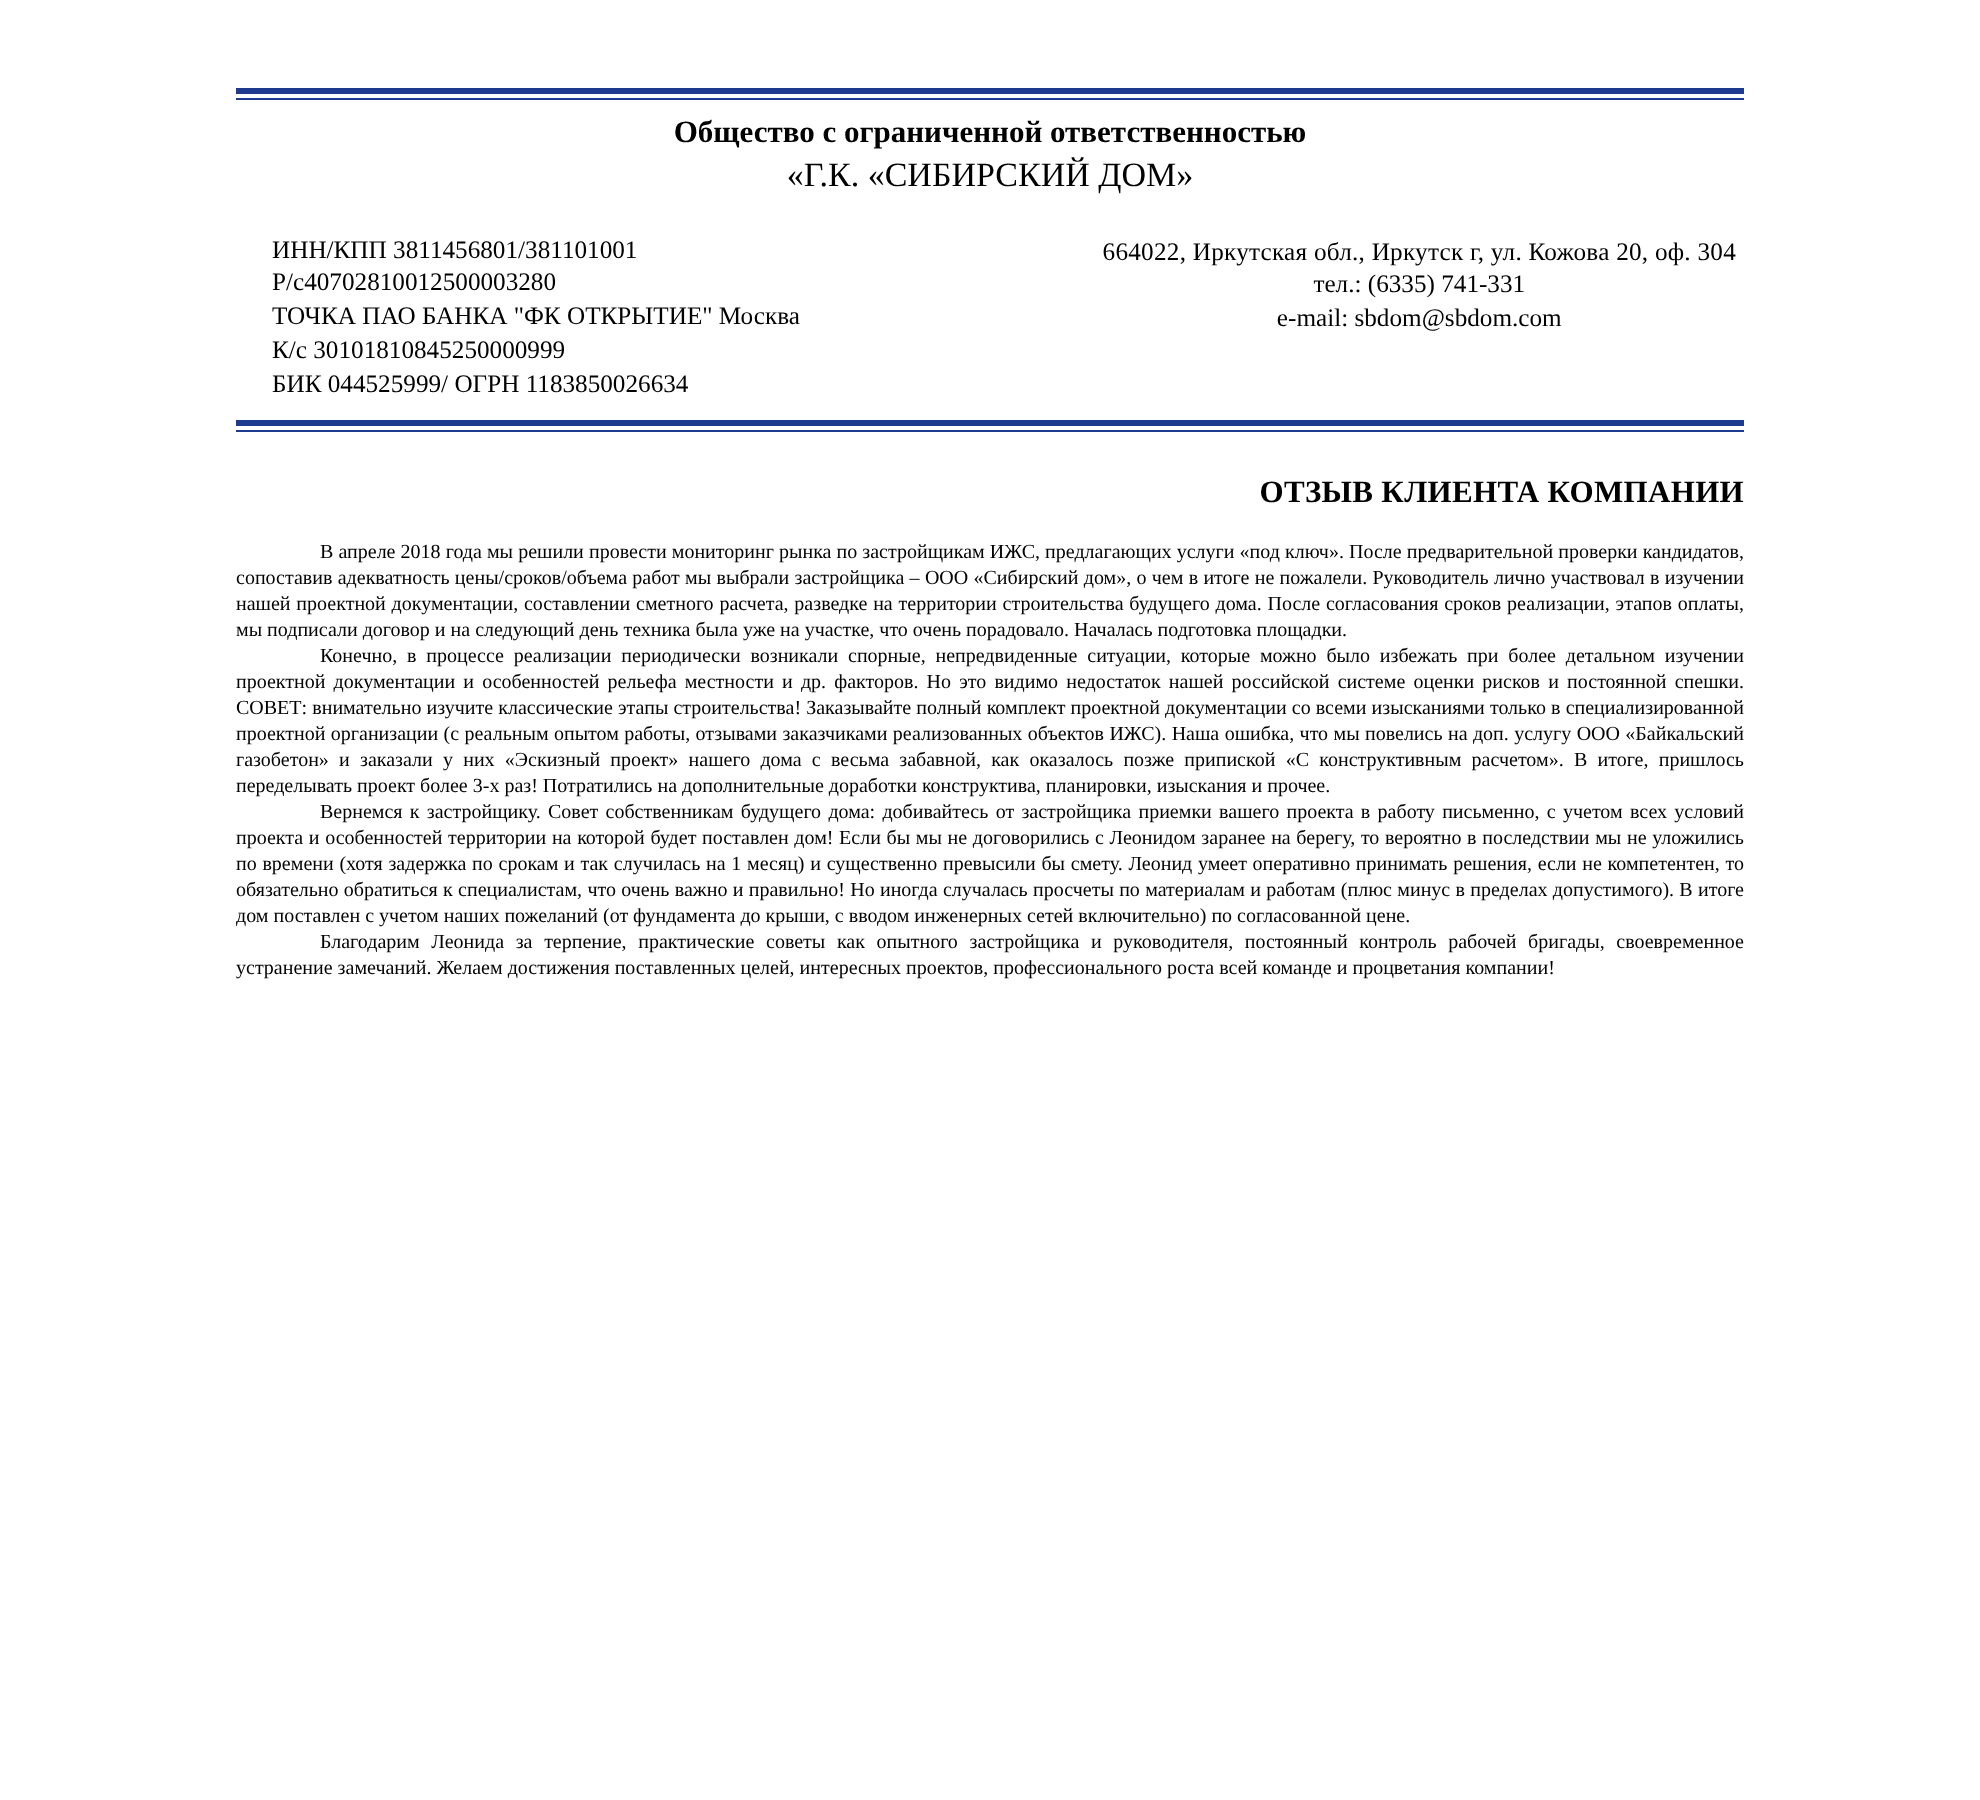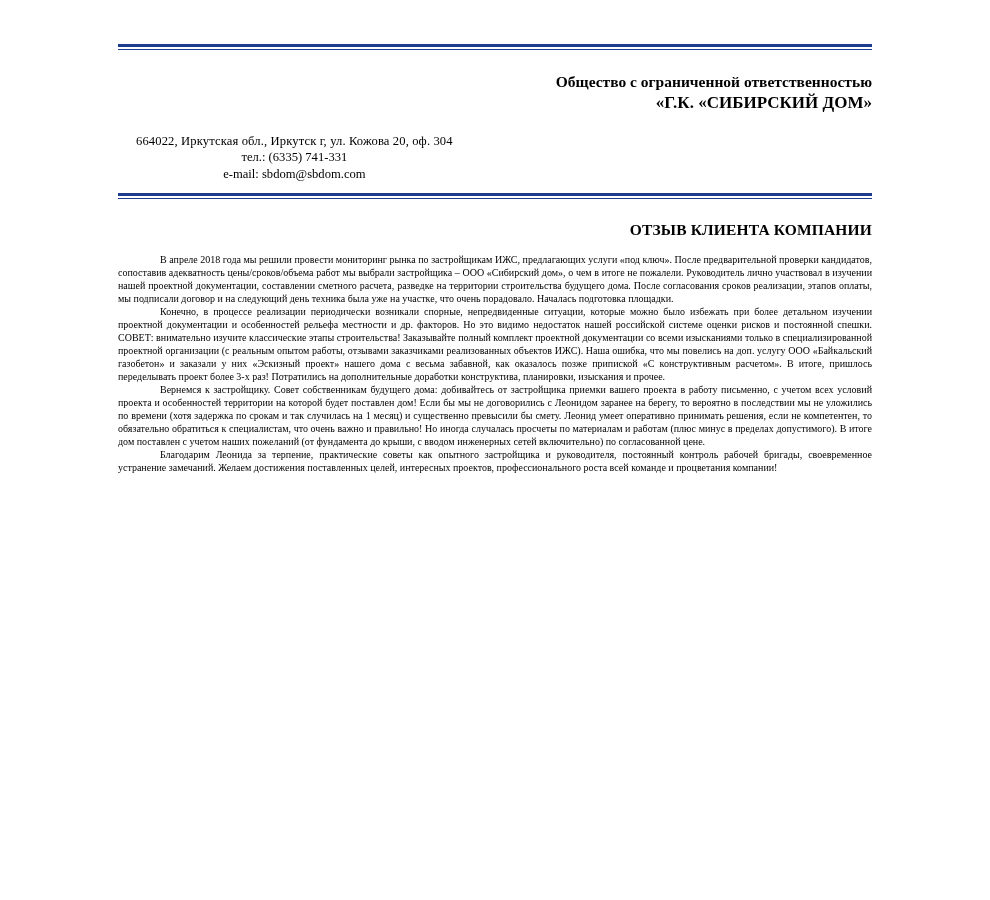--- a/index.html
+++ b/index.html
@@ -32,31 +32,31 @@
     border-bottom: 1px solid #1f3b8f;
     height: 2px;
   }
   .rule-mid {
     margin-top: 10px;
     border-top: 3px solid #1f3b8f;
     border-bottom: 1px solid #1f3b8f;
     height: 2px;
   }
   .org-block {
-    text-align: right;
-    margin-top: 23px;
+    text-align: center;
+    margin-top: 8px;
     line-height: 1.22;
   }
   .org-line1 {
     font-size: 15.5px;
     font-weight: bold;
   }
   .org-line2 {
     font-size: 17px;
-    font-weight: bold;
+    font-weight: normal;
     margin-top: 1px;
   }
   .requisites {
     display: flex;
     justify-content: space-between;
     align-items: flex-start;
     margin-top: 18px;
     padding: 0 4px 0 18px;
   }
   .req-col {
@@ -104,20 +104,27 @@
 <div class="page">
 
   <div class="rule rule-top"></div>
 
   <div class="org-block">
     <div class="org-line1">Общество с ограниченной ответственностью</div>
     <div class="org-line2">«Г.К. «СИБИРСКИЙ ДОМ»</div>
   </div>
 
   <div class="requisites">
+    <div class="req-col left">
+      <div class="req-line">ИНН/КПП  3811456801/381101001</div>
+      <div class="req-line">Р/с40702810012500003280</div>
+      <div class="req-line">ТОЧКА ПАО БАНКА "ФК ОТКРЫТИЕ" Москва</div>
+      <div class="req-line">К/с 30101810845250000999</div>
+      <div class="req-line">БИК 044525999/  ОГРН 1183850026634</div>
+    </div>
     <div class="req-col right">
       <div class="req-line">664022, Иркутская обл., Иркутск г, ул. Кожова 20, оф. 304</div>
       <div class="req-line">тел.:  (6335)  741-331</div>
       <div class="req-line">e-mail:  sbdom@sbdom.com</div>
     </div>
   </div>
 
   <div class="rule rule-mid"></div>
 
   <div class="doc-title">ОТЗЫВ КЛИЕНТА КОМПАНИИ</div>

